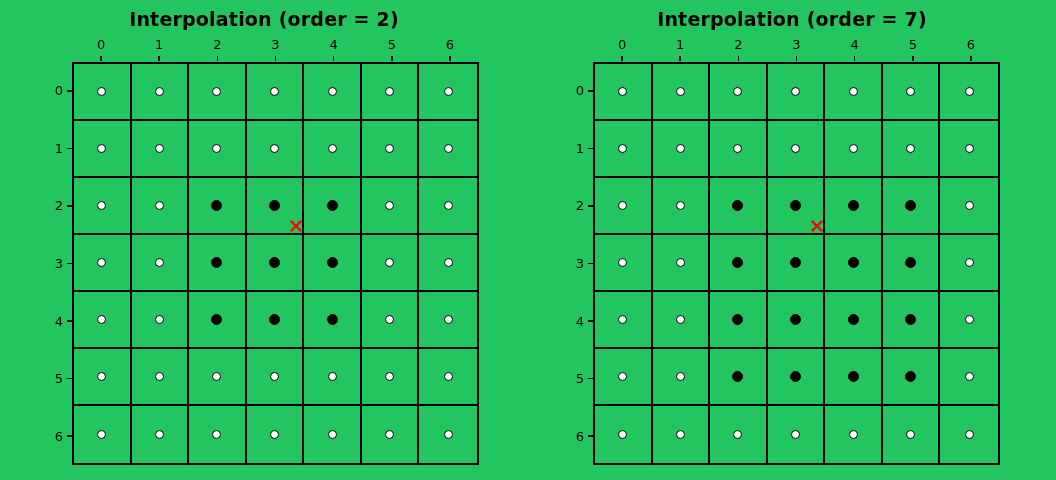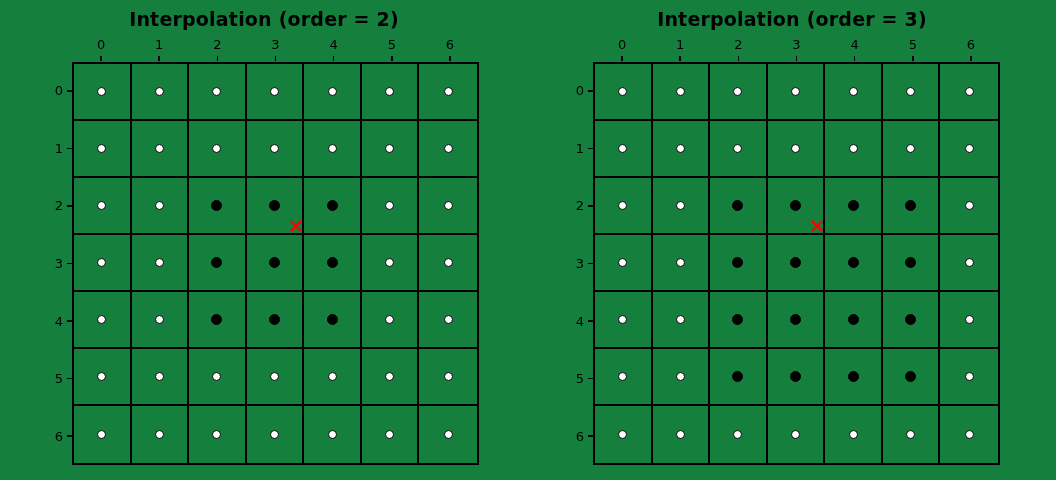--- a/index.html
+++ b/index.html
@@ -1,21 +1,21 @@
 <!DOCTYPE html>
 <html><head>
 <meta charset="utf-8">
 <style>
   html,body{margin:0;padding:0;}
   body{
     width:1056px;height:480px;background:#ffffff;
     font-family:"DejaVu Sans", sans-serif;
     overflow:hidden;
   }
-  .figure{position:relative;width:1056px;height:480px;background:#15803d;}
+  .figure{position:relative;width:1056px;height:480px;background:#22c55e;}
 
   .panel{position:absolute;top:0;height:480px;}
   .panel-title{
     position:absolute;left:0;width:100%;top:8px;
     text-align:center;font-size:19px;font-weight:bold;color:#000;
     letter-spacing:0.2px;line-height:22px;
   }
 
   .grid-wrap{position:absolute;}
 
@@ -298,21 +298,21 @@
 
       <div class="marker-x" id="xm-0" style="left: 223.85px; top: 164.079px;">
         <svg viewBox="0 0 13 13" xmlns="http://www.w3.org/2000/svg">
           <path d="M2 2 L11 11 M11 2 L2 11" stroke="#ff0000" stroke-width="2.4" stroke-linecap="round" fill="none"></path>
         </svg>
       </div>
     </div>
   </div>
 
   <div class="panel" id="panel-1" style="left:528px;width:528px;">
-    <div class="panel-title">Interpolation (order = 3)</div>
+    <div class="panel-title">Interpolation (order = 7)</div>
 
     <div class="grid-wrap" id="wrap-1" style="left:65px;top:62px;width:407px;height:403px;">
 
       <div class="xticklabels" id="xlab-1" style="top:-24px;">
           <span>0</span>
           <span>1</span>
           <span>2</span>
           <span>3</span>
           <span>4</span>
           <span>5</span>

